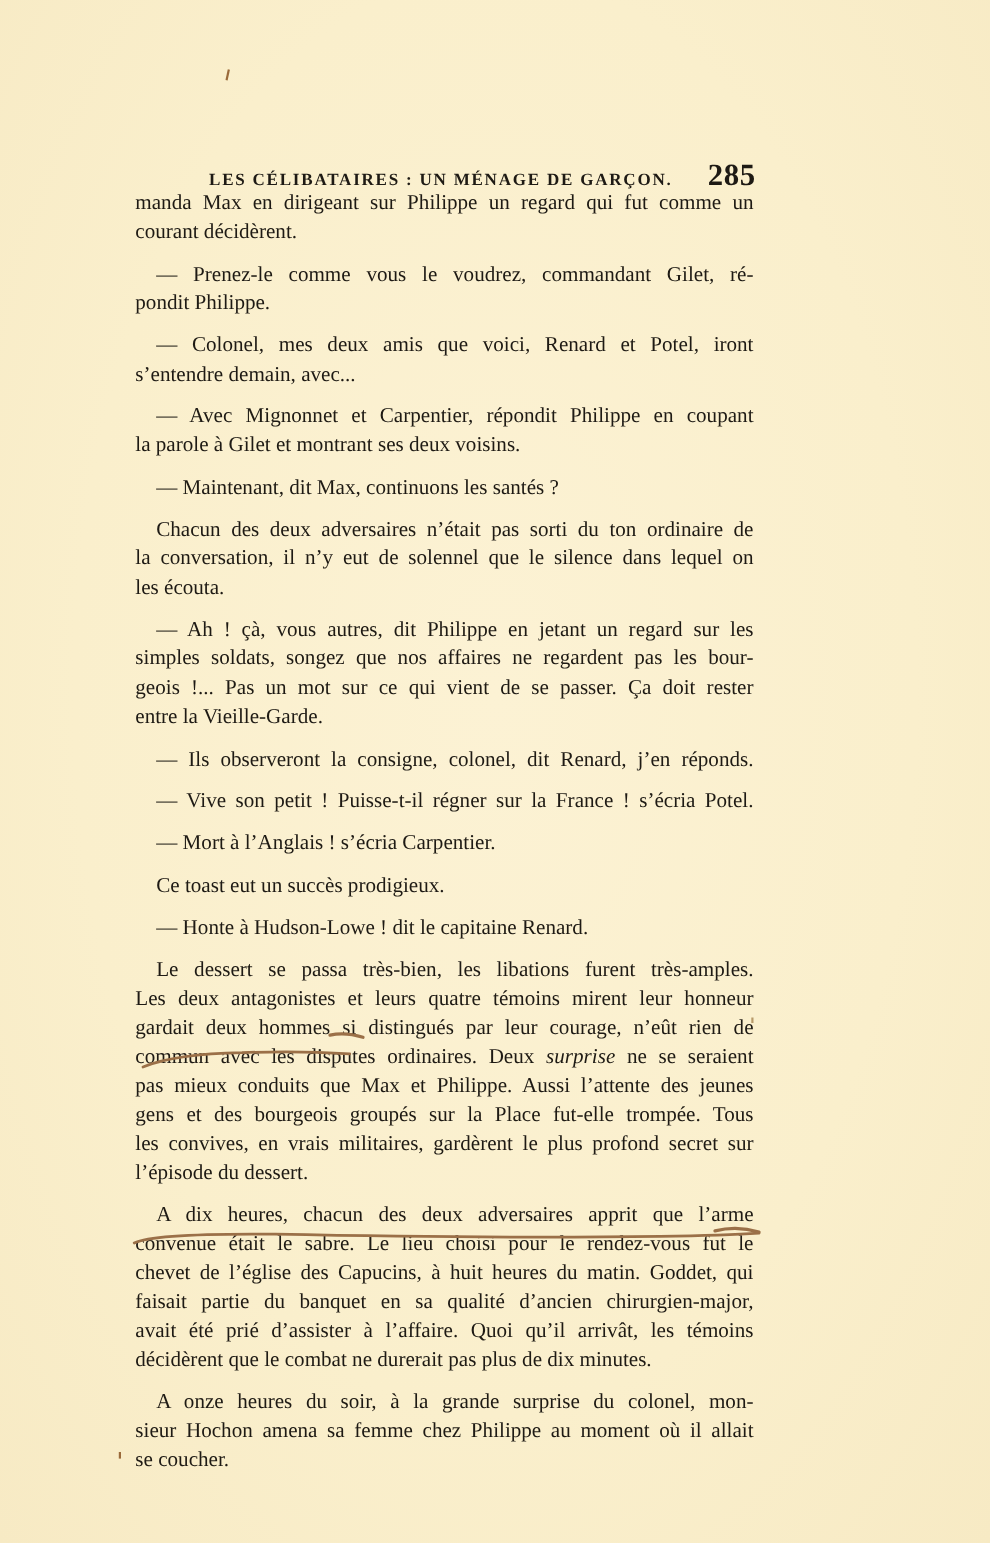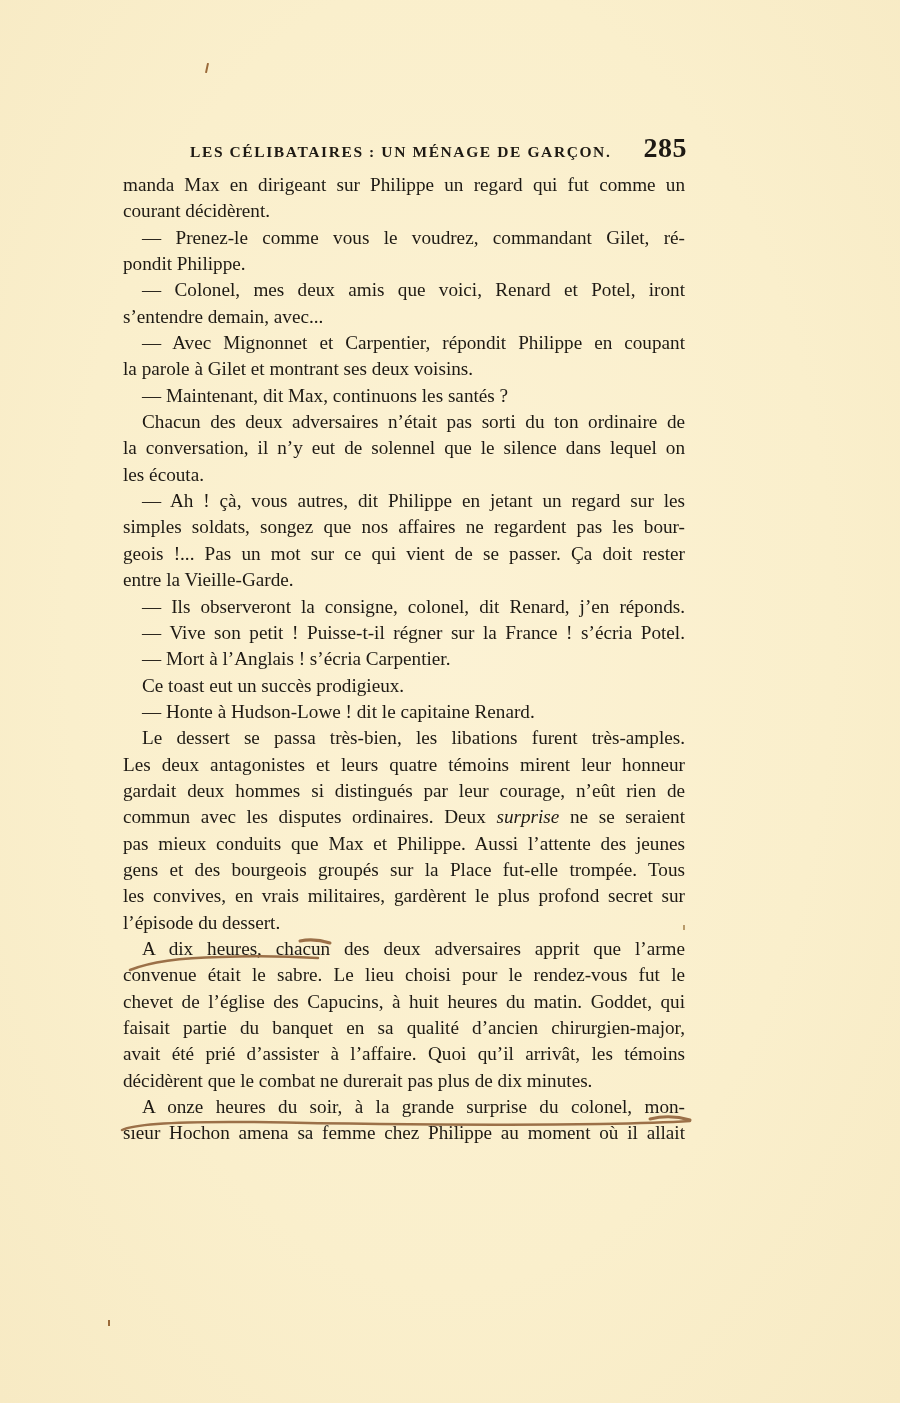--- a/index.html
+++ b/index.html
@@ -13,36 +13,36 @@
   }
   .page {
     position: absolute; left: 0; top: 0; width: 900px; height: 1403px;
     background: radial-gradient(ellipse at 50% 45%, #fcf2d4 0%, #faefcc 60%, #f7eac4 100%);
   }
   .speck { position: absolute; background: #9a6a3a; }
   .speck.top { left: 206px; top: 63px; width: 2px; height: 10px; transform: rotate(12deg); }
   .speck.bottom { left: 108px; top: 1320px; width: 2px; height: 6px; }
   .speck.side { left: 683px; top: 925px; width: 2px; height: 5px; background:#b89a6a; }
   .running-head {
-    position: absolute; top: 132px; left: 190px; width: 497px;
+    position: absolute; top: 144px; left: 190px; width: 497px;
     display: flex; justify-content: space-between; align-items: baseline;
   }
   .running-title {
     font-size: 15.5px; font-weight: bold; letter-spacing: 1.6px;
     font-variant: small-caps; text-transform: uppercase;
   }
   .page-number { font-size: 28px; font-weight: bold; letter-spacing: 0.5px; }
   .text-block {
     position: absolute; top: 172px; left: 123px; width: 562px;
   }
   .line {
     font-size: 19.2px; line-height: 26.35px; height: 26.35px;
     white-space: nowrap; text-align: justify; text-align-last: justify;
   }
-  .line.indent { padding-left: 19px; }
+  .line.indent { padding-left: 19px; margin-top: 12px; }
   .line.last { text-align-last: left; }
   .line .it { font-style: italic; }
   .mark { position: absolute; pointer-events: none; }
 </style>
 </head>
 <body>
 
 <div class="page">
   <div class="speck top"></div>
   <div class="speck side"></div>
@@ -84,20 +84,21 @@
       <div class="line">les convives, en vrais militaires, gardèrent le plus profond secret sur</div>
       <div class="line last">l’épisode du dessert.</div>
       <div class="line indent">A dix heures, chacun des deux adversaires apprit que l’arme</div>
       <div class="line">convenue était le sabre. Le lieu choisi pour le rendez-vous fut le</div>
       <div class="line">chevet de l’église des Capucins, à huit heures du matin. Goddet, qui</div>
       <div class="line">faisait partie du banquet en sa qualité d’ancien chirurgien-major,</div>
       <div class="line">avait été prié d’assister à l’affaire. Quoi qu’il arrivât, les témoins</div>
       <div class="line last">décidèrent que le combat ne durerait pas plus de dix minutes.</div>
       <div class="line indent">A onze heures du soir, à la grande surprise du colonel, mon-</div>
       <div class="line">sieur Hochon amena sa femme chez Philippe au moment où il allait</div>
+      <div class="line last">se coucher.</div>
     </div>
 
   <svg class="mark" width="900" height="1403" style="left:0;top:0;">
     <path d="M300 941 Q314 938 330 943" stroke="#9b7048" stroke-width="3" fill="none" stroke-linecap="round"></path>
     <path d="M130 970 Q160 958 220 957 Q270 955 318 958" stroke="#9b7048" stroke-width="2.5" fill="none" stroke-linecap="round"></path>
     <path d="M650 1119 Q670 1114 690 1120" stroke="#9b7048" stroke-width="3" fill="none" stroke-linecap="round"></path>
     <path d="M122 1130 Q140 1121 250 1122 Q450 1126 600 1124 Q660 1123 690 1121" stroke="#9b7048" stroke-width="2.5" fill="none" stroke-linecap="round"></path>
   </svg>
 </div>
 

